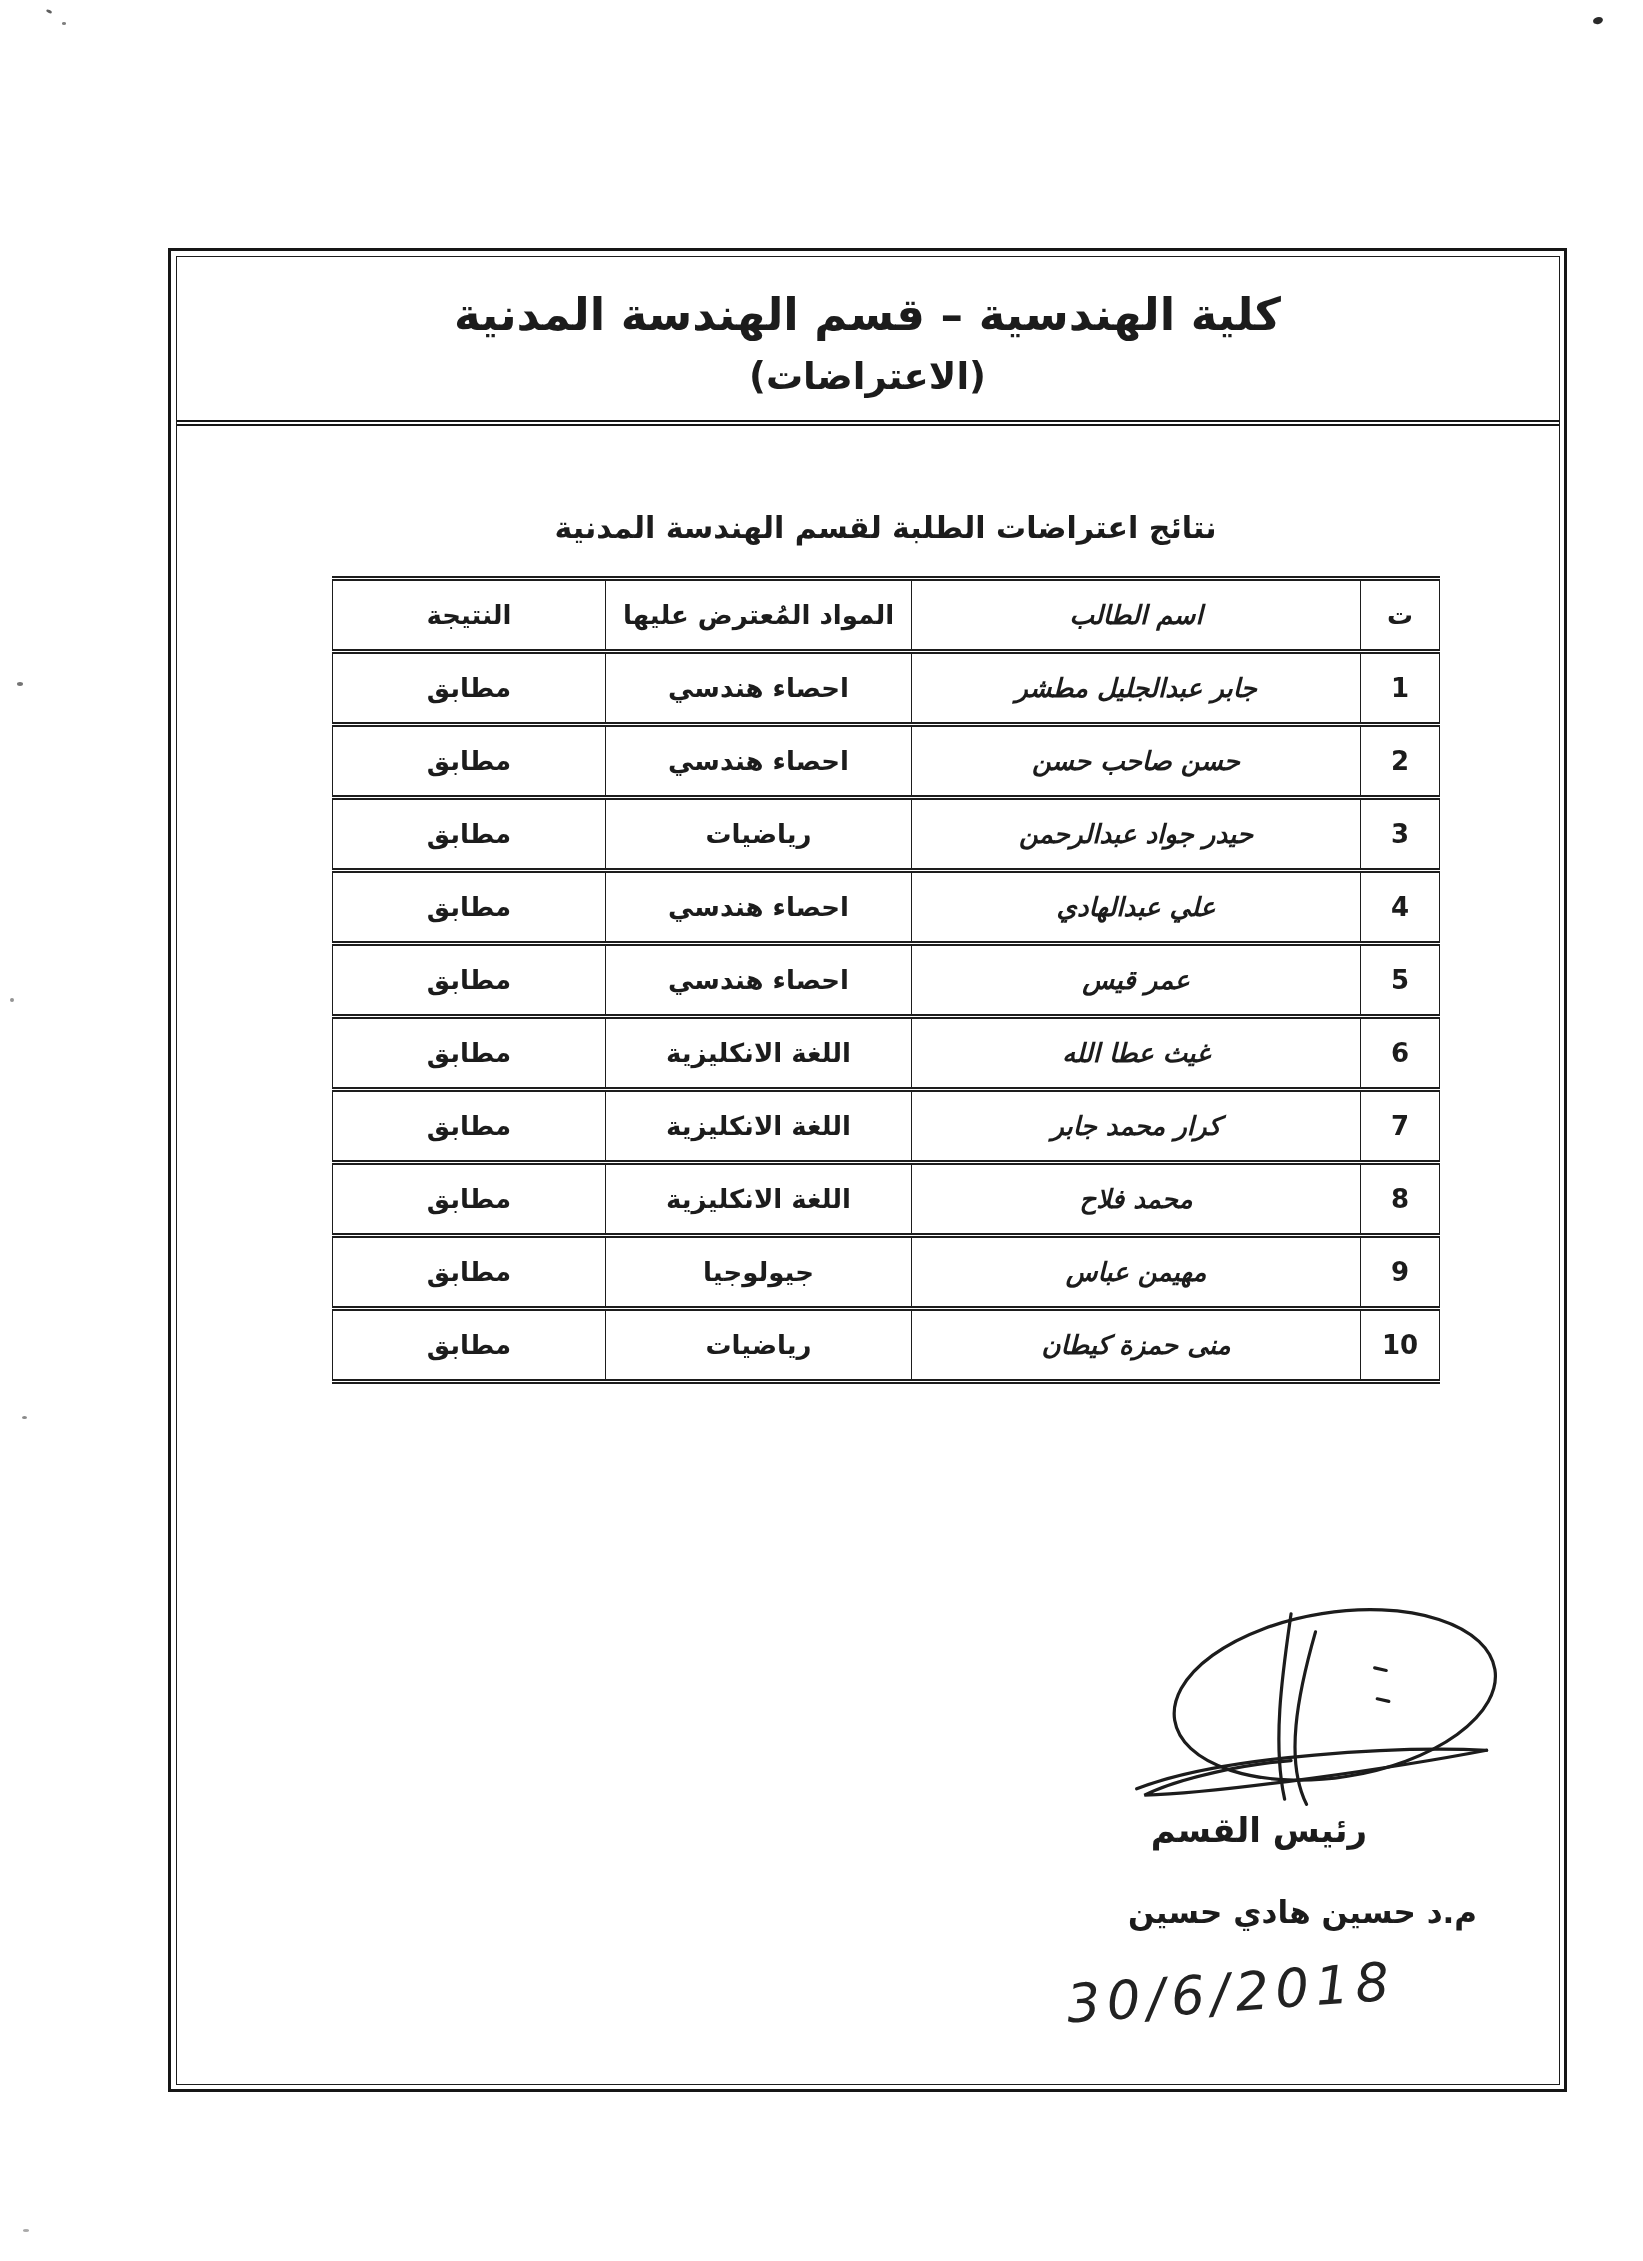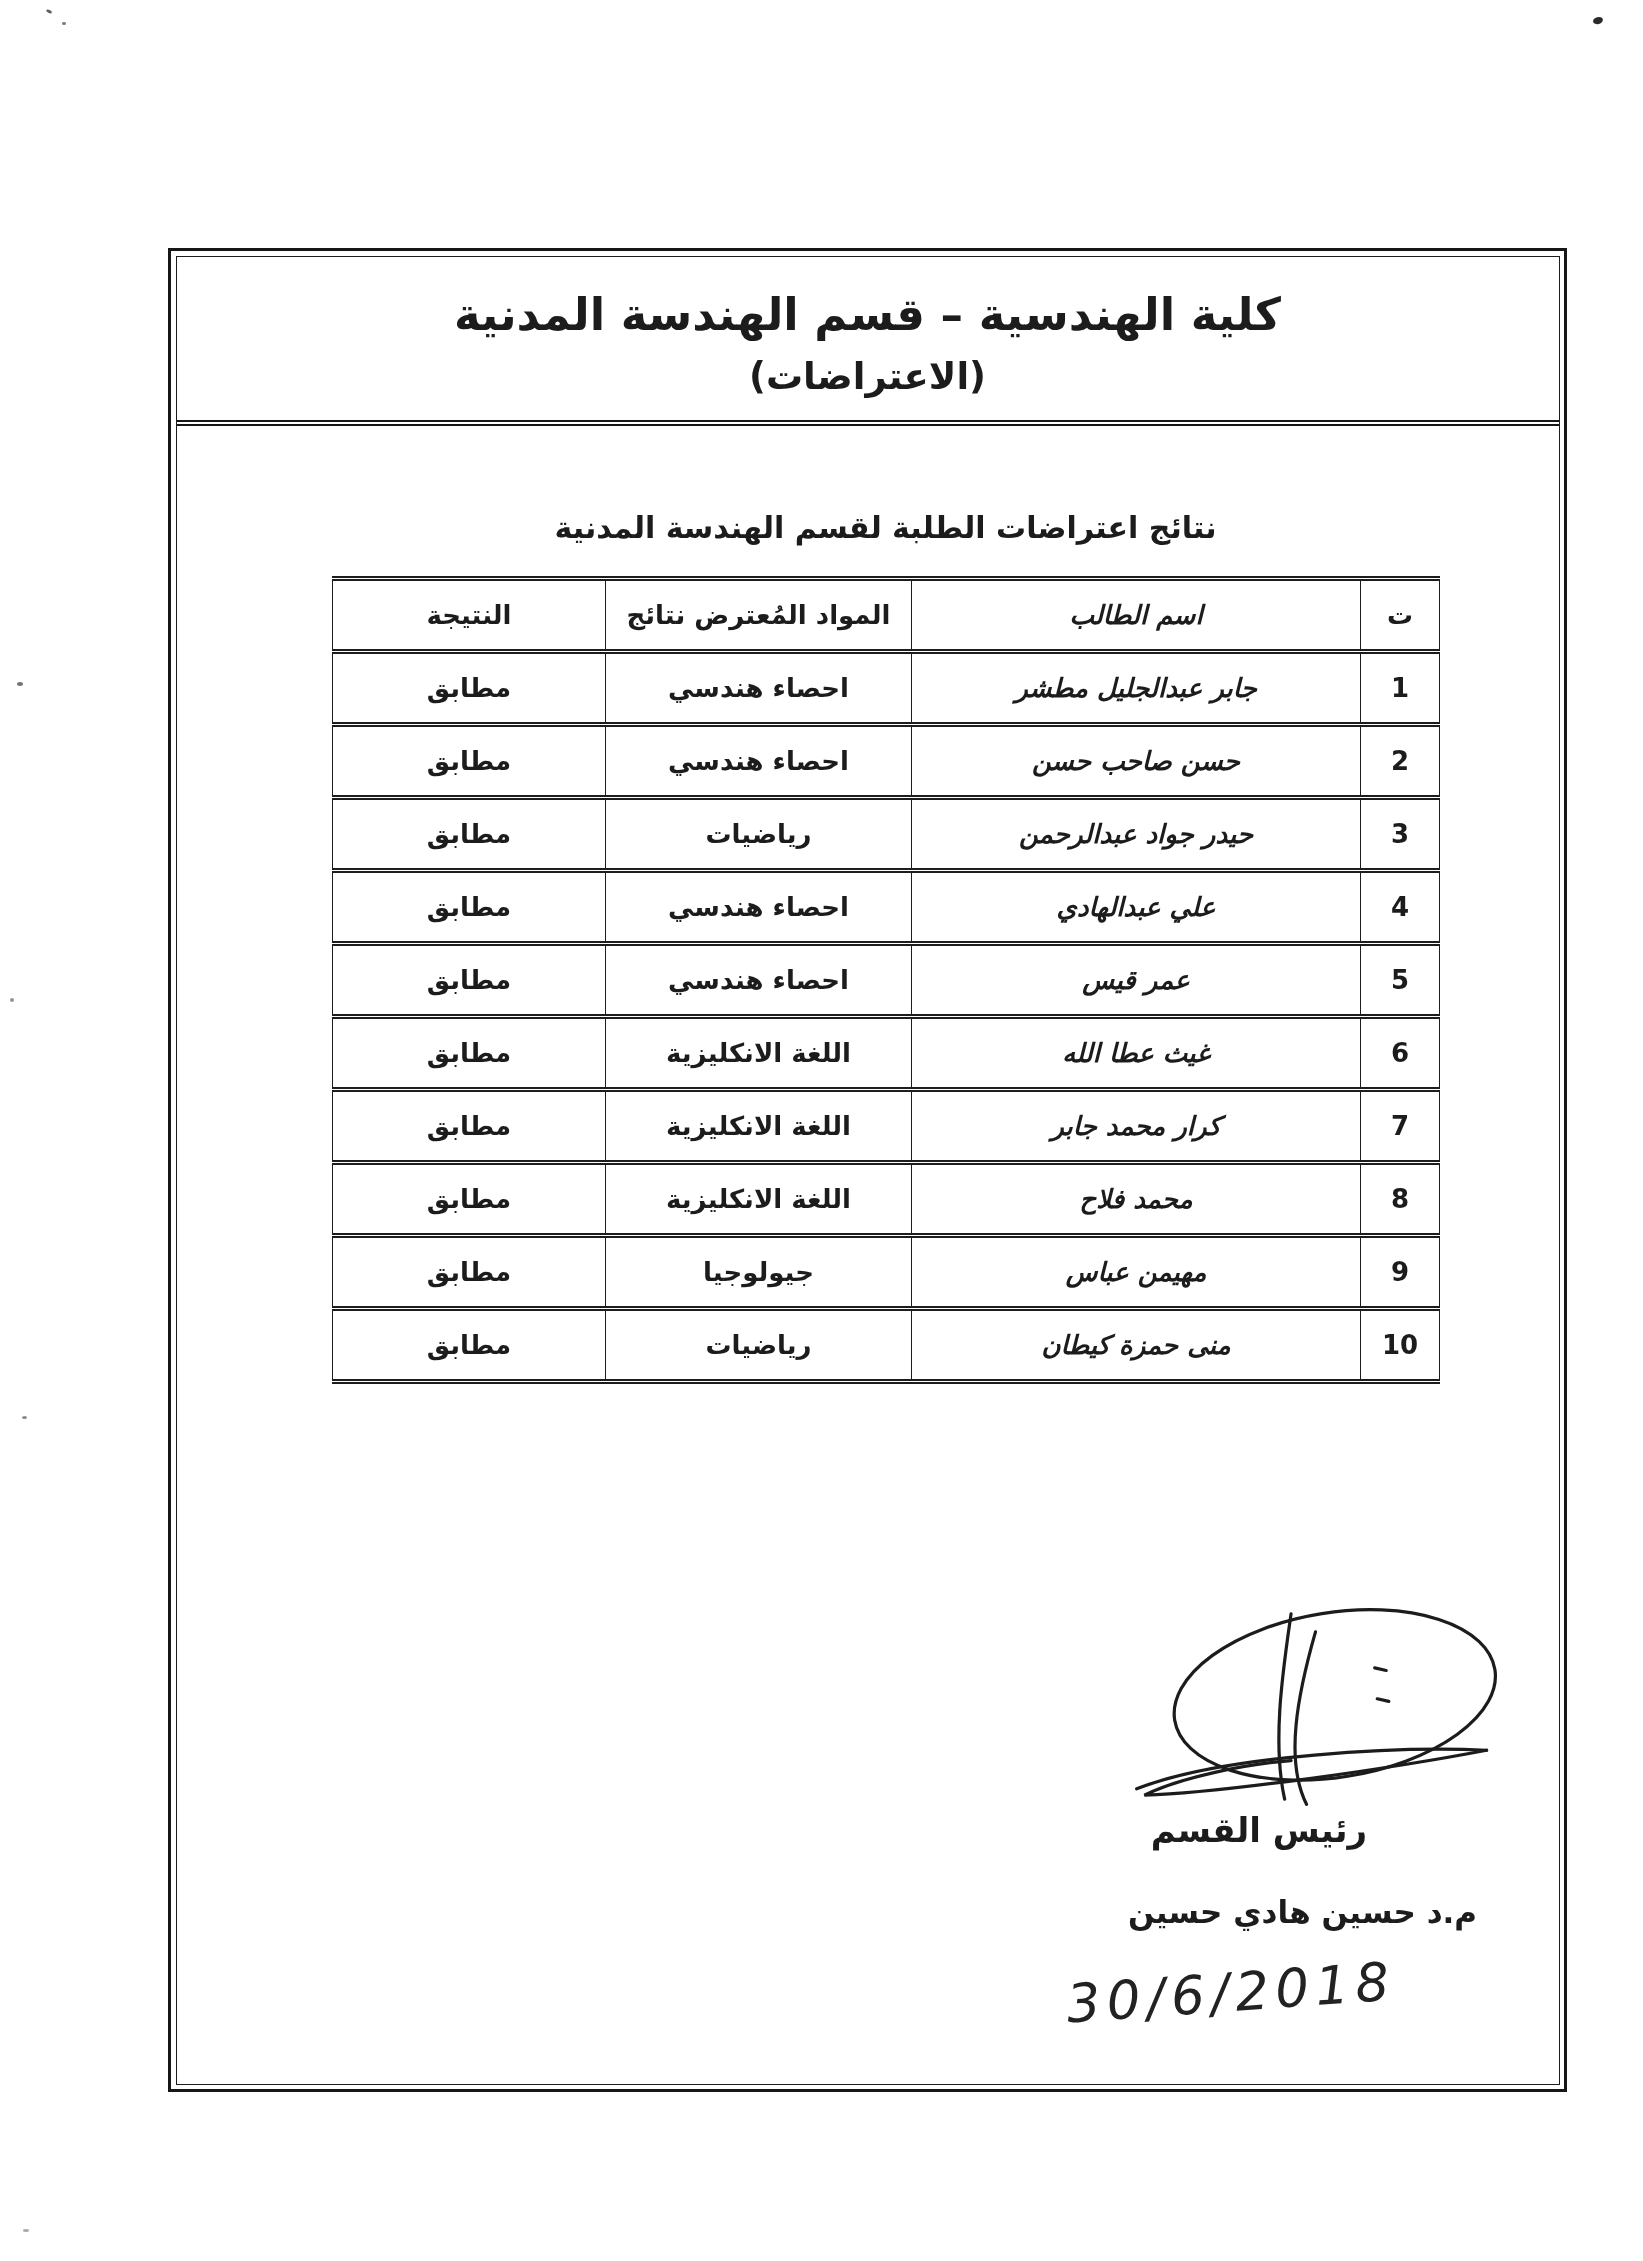--- a/index.html
+++ b/index.html
@@ -144,21 +144,21 @@
     </div>
   </div>
 
   <div class="section-title" dir="rtl">نتائج اعتراضات الطلبة لقسم الهندسة المدنية</div>
 
   <table class="objections-table" dir="rtl">
     <thead>
       <tr>
         <th class="col-index">ت</th>
         <th class="col-name">اسم الطالب</th>
-        <th class="col-subject">المواد المُعترض نتائج</th>
+        <th class="col-subject">المواد المُعترض عليها</th>
         <th class="col-result">النتيجة</th>
       </tr>
     </thead>
     <tbody>
         <tr>
       <td class="col-index">1</td>
       <td class="col-name">جابر عبدالجليل مطشر</td>
       <td class="col-subject">احصاء هندسي</td>
       <td class="col-result">مطابق</td>
     </tr>

